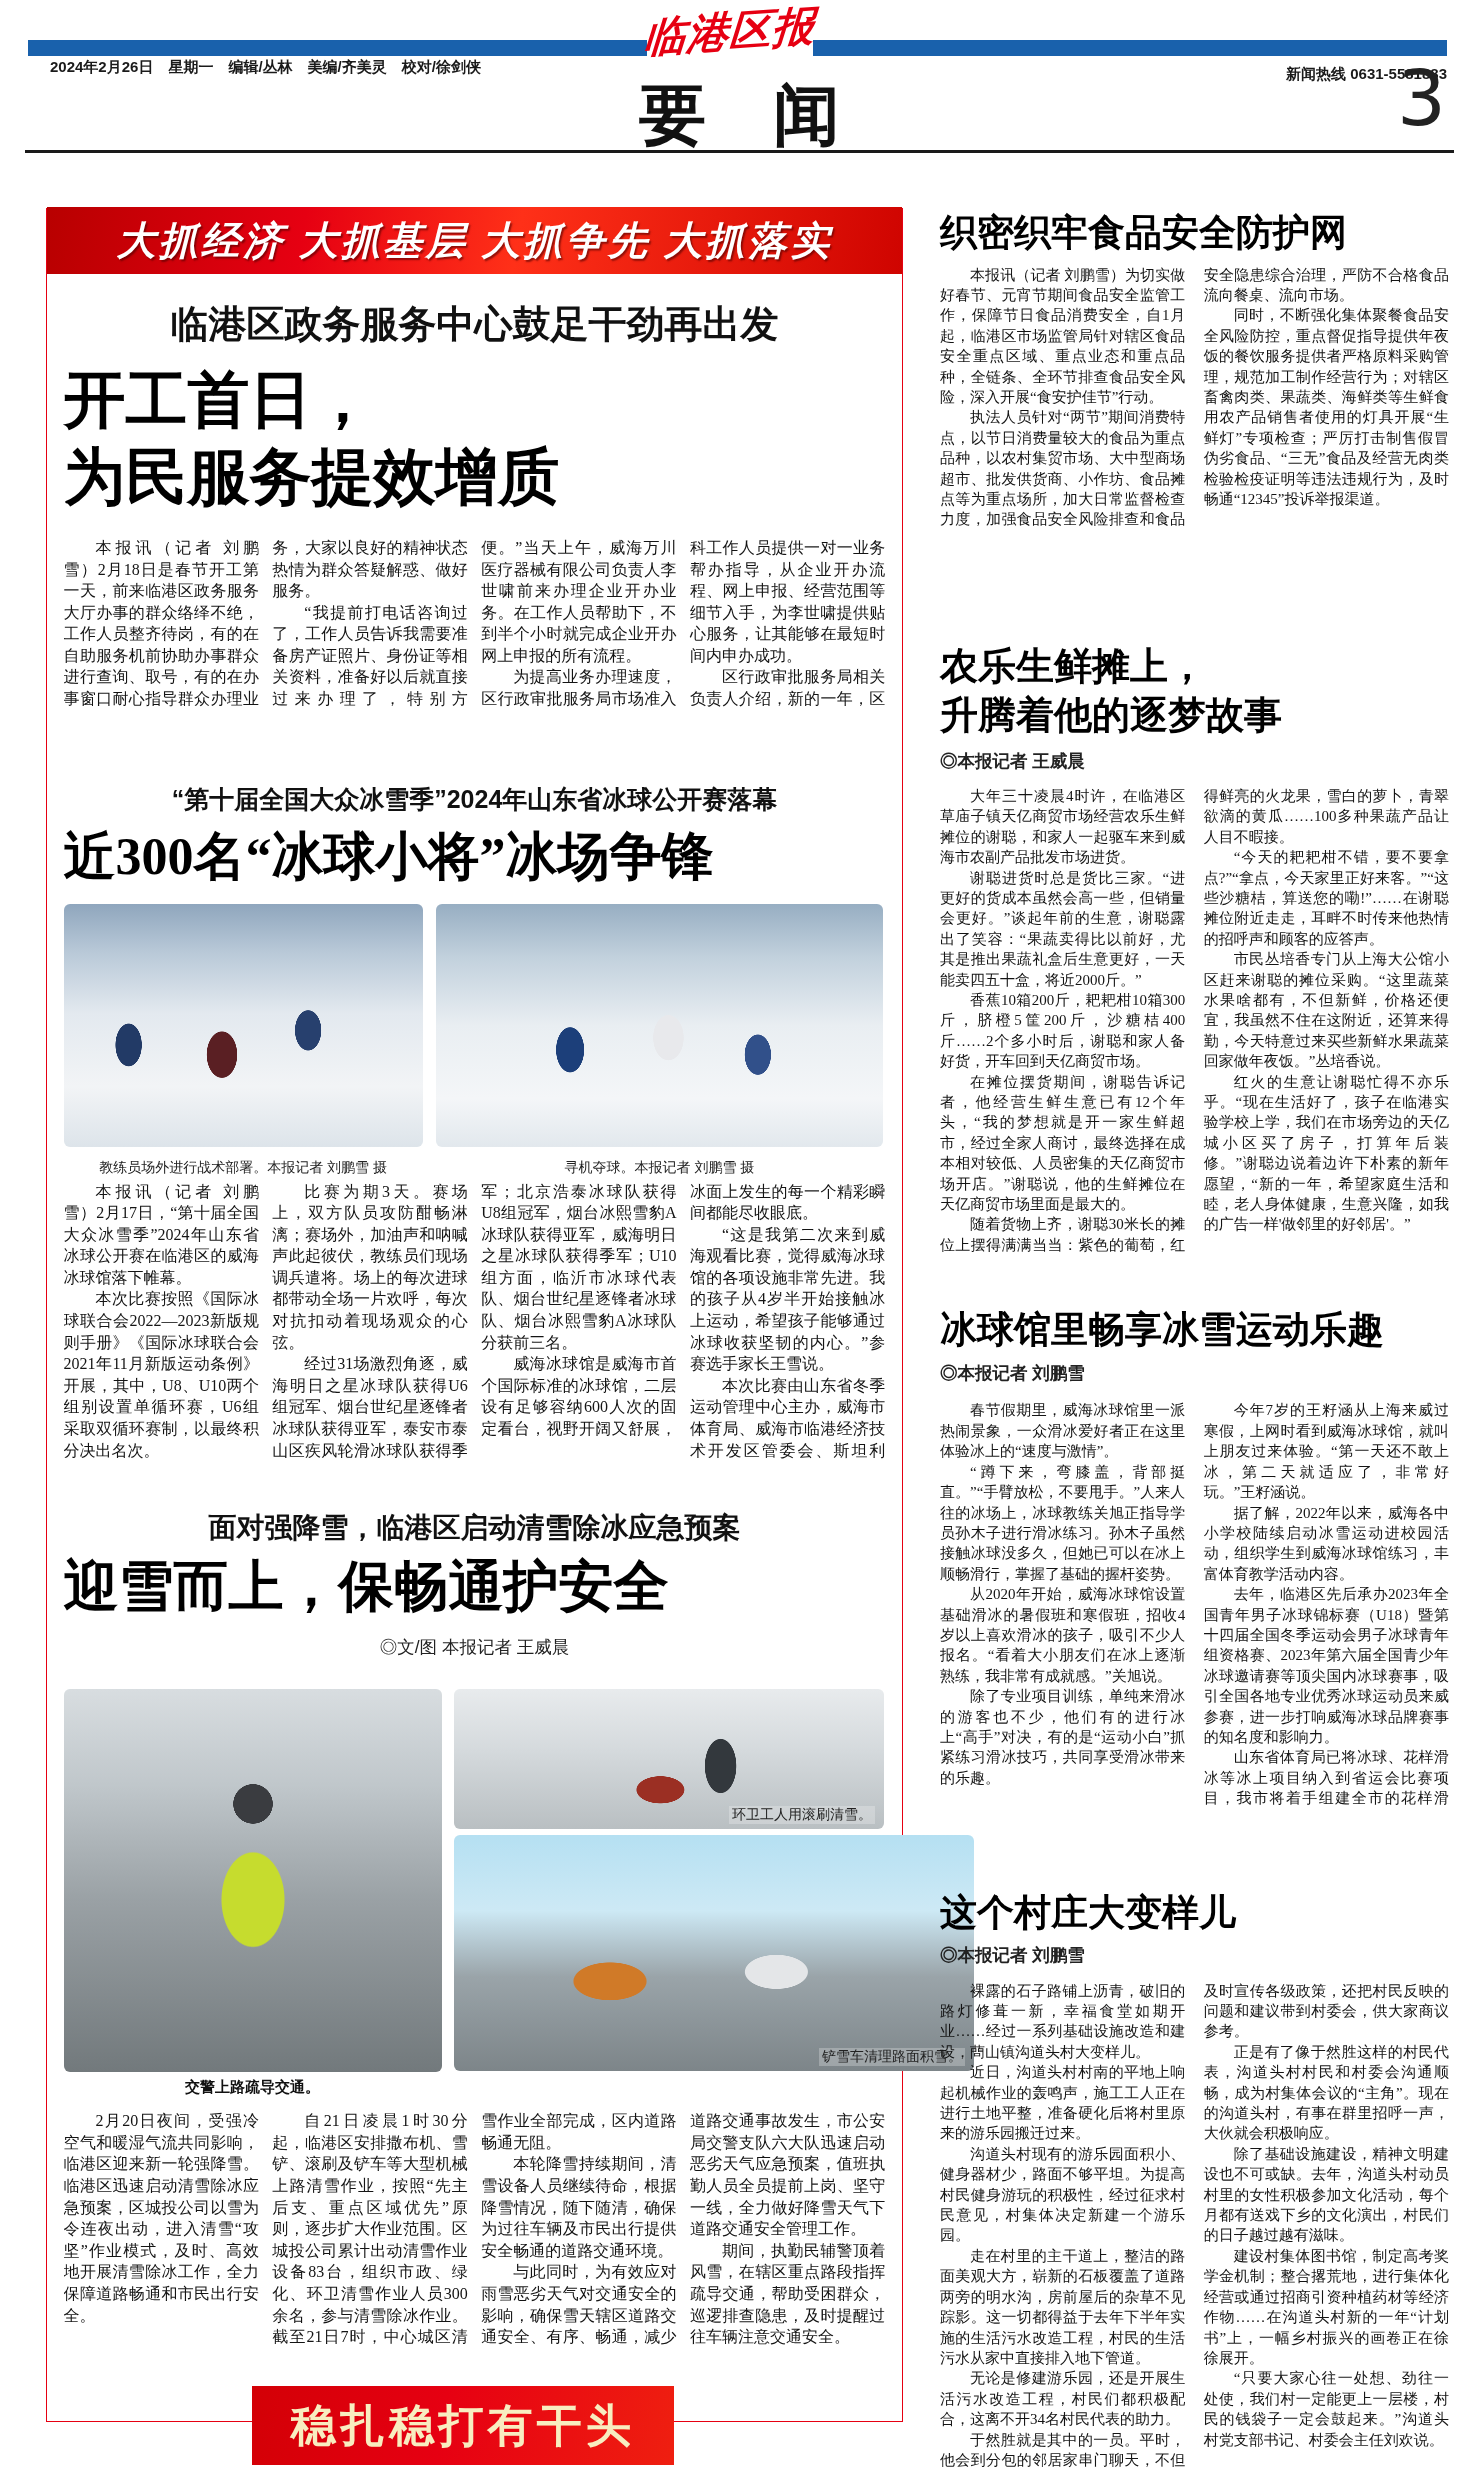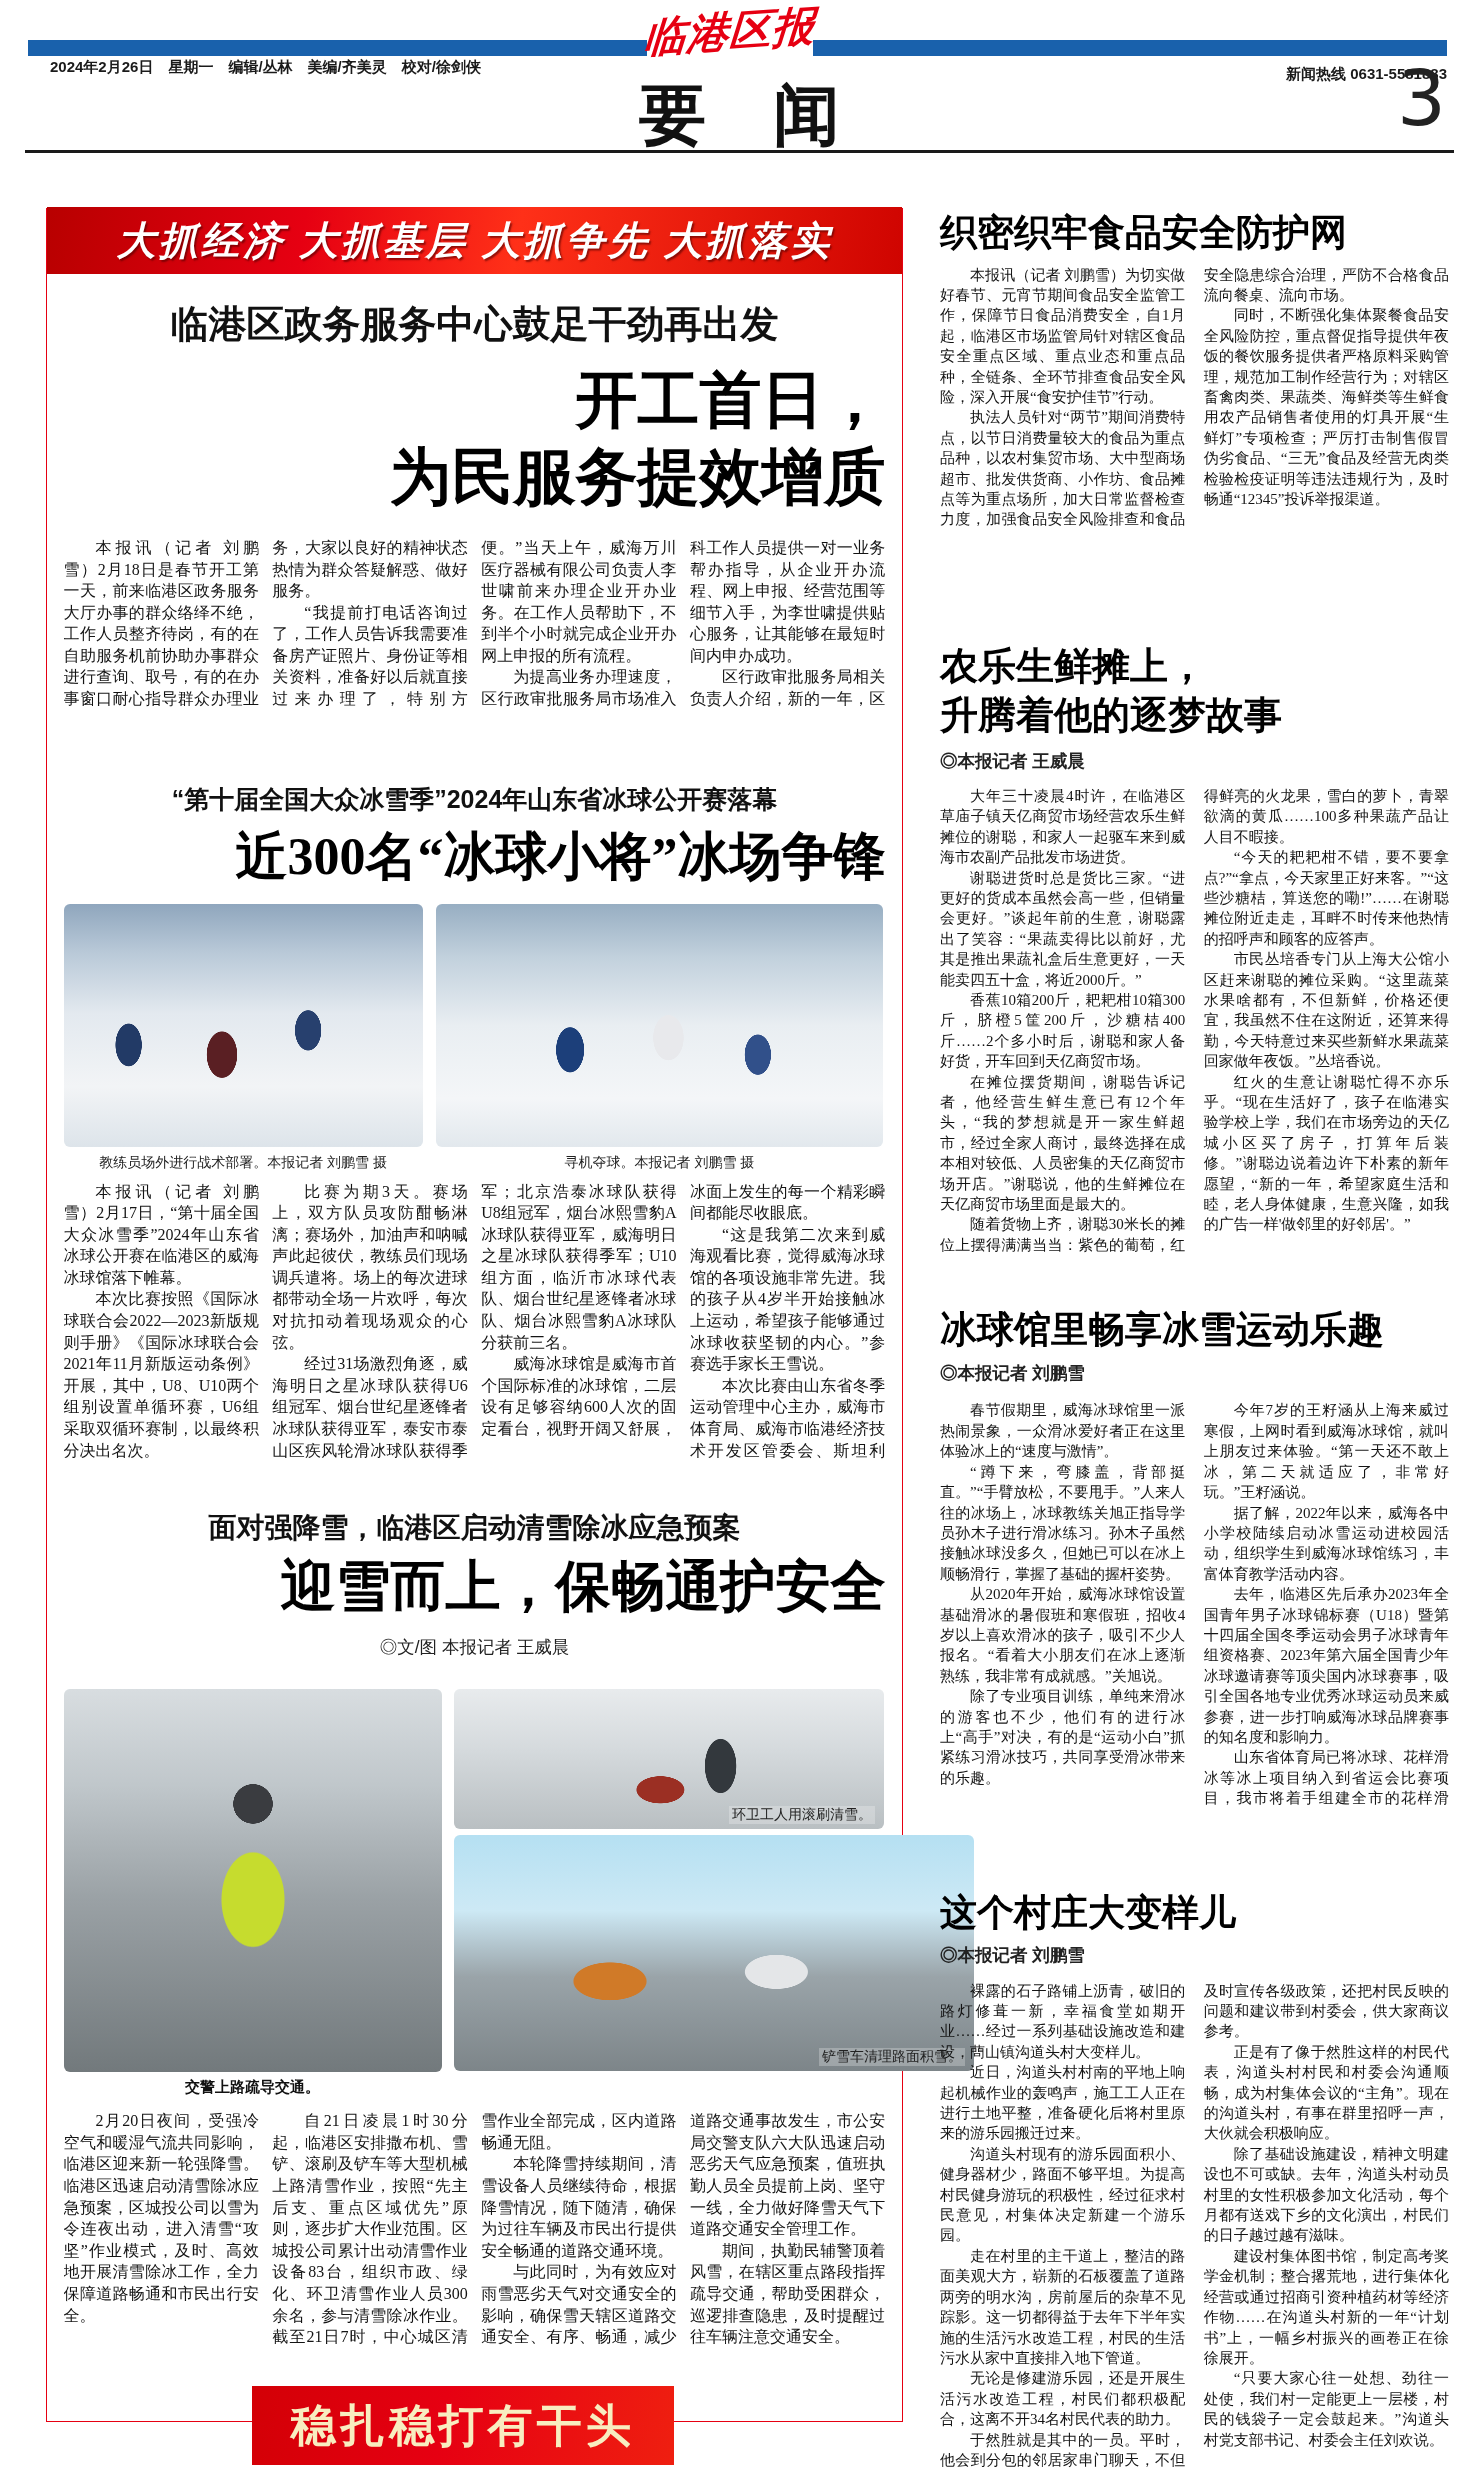--- a/index.html
+++ b/index.html
@@ -30,21 +30,21 @@
   .left-box { position:absolute; left:46px; top:208px; width:857px; height:2214px;
               border:1.7px solid #e60012; padding:0 16.6px; overflow:visible; }
   .slogan-banner { margin:-1.7px -16.6px 0 -16.6px; height:67px; line-height:67px; text-align:center;
                    background:linear-gradient(100deg,#b80000 0%,#e60012 30%,#ff3018 55%,#cf0400 100%);
                    color:#fff; font-weight:bold; font-style:italic; font-size:39px; letter-spacing:3.3px;
                    text-shadow:1.7px 1.7px 1.7px rgba(80,0,0,.6); }
   .kicker { text-align:center; font-family:"Liberation Sans", sans-serif; font-weight:bold; color:#111; }
   .kicker.a1 { margin-top:25px; font-size:38px; }
   .kicker.a2 { margin-top:53px; font-size:25px; }
   .kicker.a3 { margin-top:47px; font-size:28px; }
-  .headline { text-align:right; font-weight:bold; color:#000; font-family:"Liberation Serif", serif; }
+  .headline { text-align:left; font-weight:bold; color:#000; font-family:"Liberation Serif", serif; }
   .headline.a1 { margin-top:11.6px; font-size:62px; line-height:1.25; }
   .headline.a2 { margin-top:8.3px; font-size:52px; line-height:1.25; }
   .headline.a3 { margin-top:6.7px; font-size:55px; line-height:1.25; }
   .byline { text-align:center; font-family:"Liberation Sans", sans-serif; font-size:17.5px; color:#222; }
   .byline.a3 { margin-top:13.3px; }
 
   .body-cols { text-align:justify; color:#141414; overflow:hidden; }
   .body-cols p { text-indent:2em; }
   .cols4 { column-count:4; column-gap:13.3px; font-size:16px; line-height:21.6px; }
   .a1-body { margin-top:20px; height:193px; }
@@ -58,21 +58,21 @@
       radial-gradient(ellipse 21.6px 35px at 18% 58%, #223a66 60%, transparent 62%),
       radial-gradient(ellipse 25px 38px at 44% 62%, #5a1f23 60%, transparent 62%),
       radial-gradient(ellipse 21.6px 33px at 68% 52%, #27406e 60%, transparent 62%),
       linear-gradient(180deg,#8fa6bd 0%,#b9c9d8 20%,#e3e9ef 45%,#f2f4f6 75%,#dde4ea 100%); }
   .ph-hockey-right { width:447px; height:243px;
     background:
       radial-gradient(ellipse 23px 37px at 30% 60%, #1c3f7a 60%, transparent 62%),
       radial-gradient(ellipse 25px 37px at 52% 55%, #e8e9ec 60%, transparent 62%),
       radial-gradient(ellipse 21.6px 33px at 72% 62%, #31508a 60%, transparent 62%),
       linear-gradient(180deg,#97aec2 0%,#c2d1dd 22%,#e9eef2 50%,#f4f6f8 80%,#e2e8ed 100%); }
-  .caption-row { display:flex; gap:13.3px; padding-top:6.7px; height:30px; }
+  .caption-row { display:flex; gap:13.3px; padding-top:6.7px; height:30px;align-items:flex-end; }
   .caption { font-family:"Liberation Sans", sans-serif; font-size:14px; color:#222; text-align:center; }
   .caption-row .caption:first-child { width:359px; }
   .caption-row .caption:last-child { width:447px; }
 
   .photo-grid { position:relative; margin-top:30px; height:416px; }
   .ph-police { position:absolute; left:0; top:0; width:378px; height:383px;
     background:
       radial-gradient(ellipse 50px 75px at 50% 55%, #c6dc2e 62%, transparent 64%),
       radial-gradient(circle 20px at 50% 30%, #3a3c40 98%, transparent),
       linear-gradient(180deg,#d8dde0 0%,#c0c7cb 25%,#9aa1a5 55%,#72797c 100%); }

